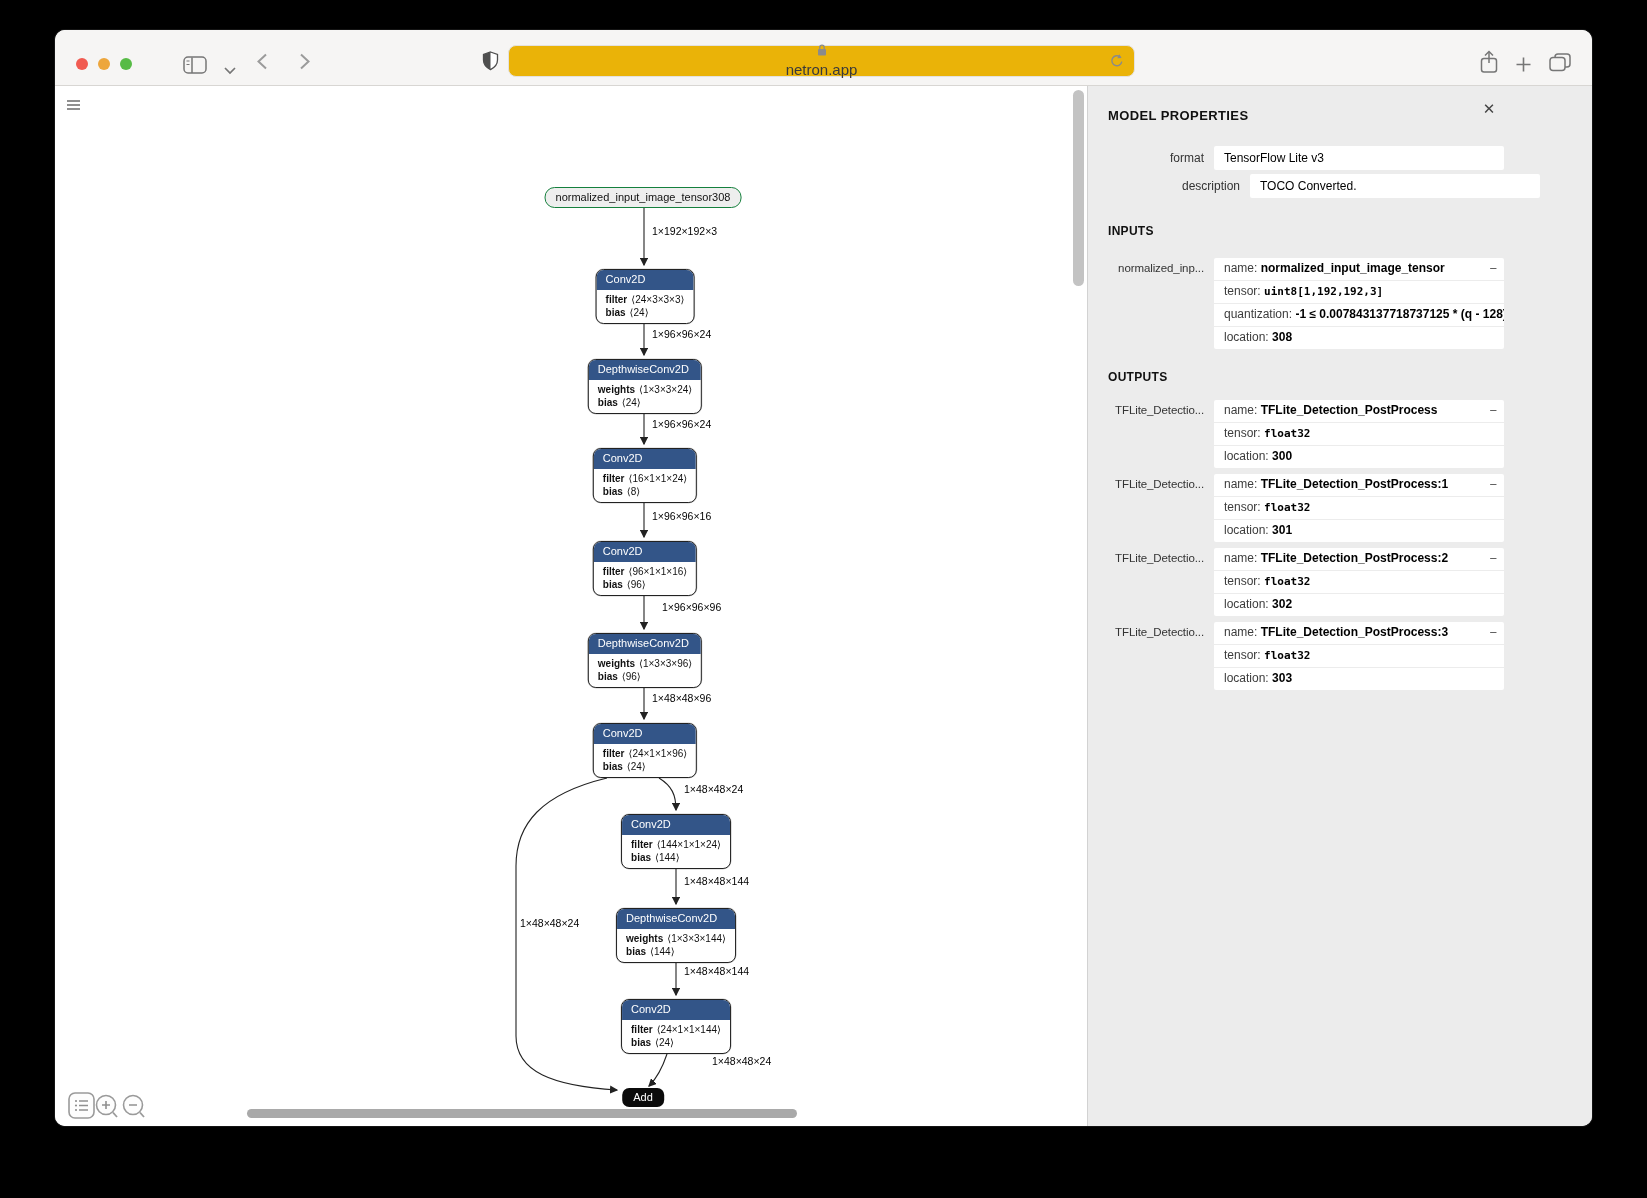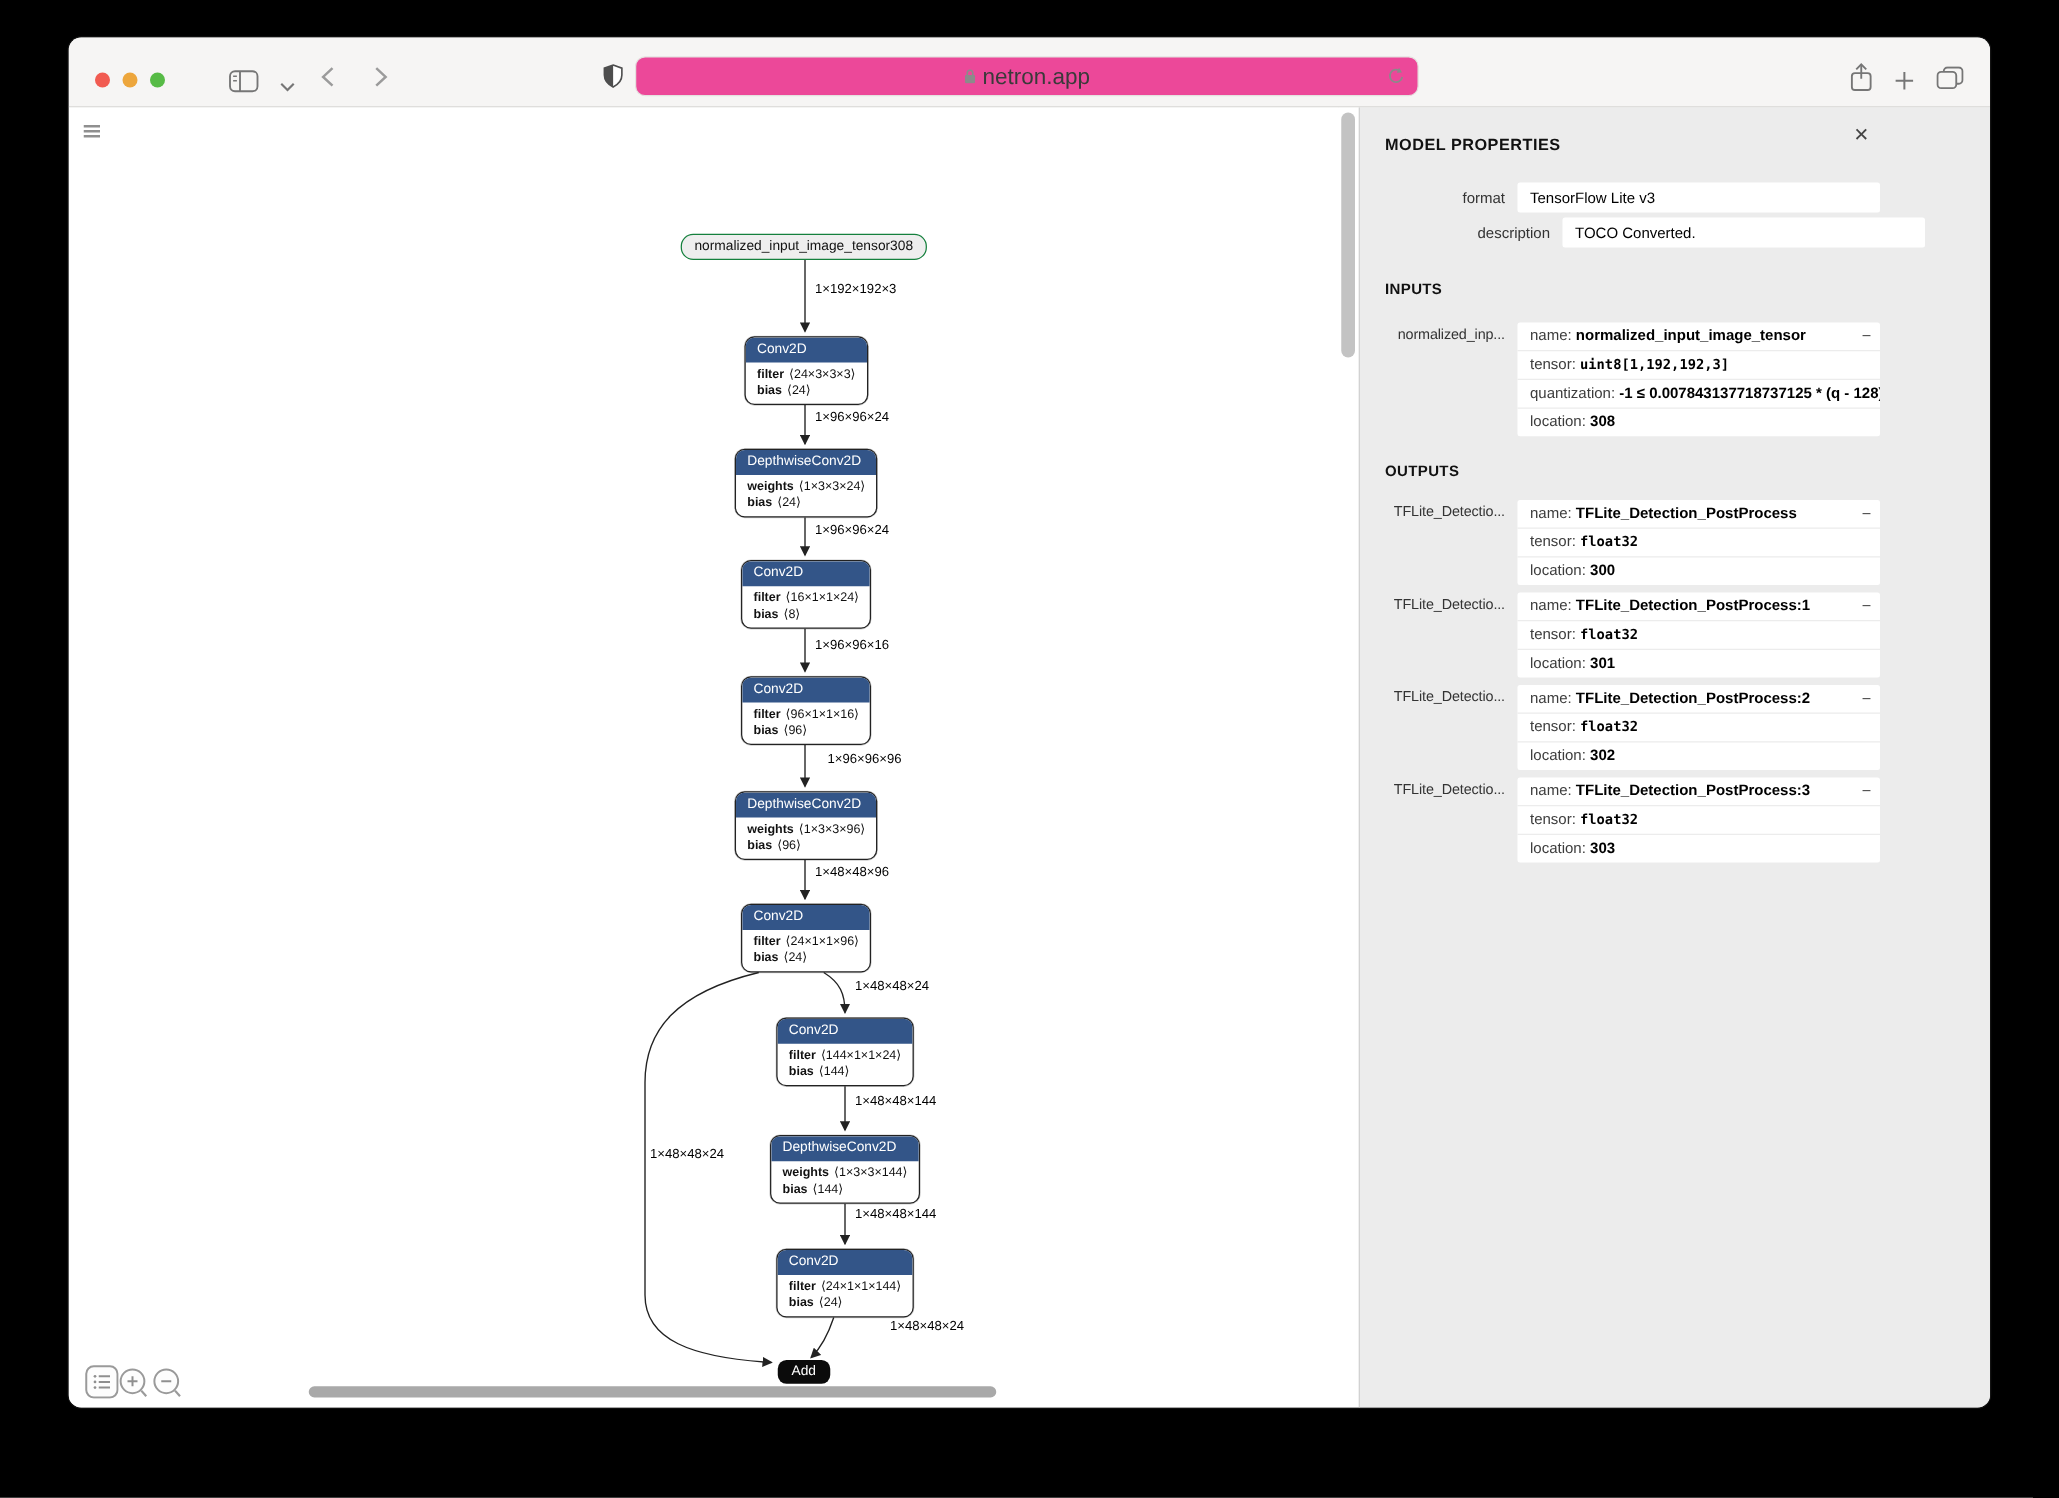--- a/index.html
+++ b/index.html
@@ -5,23 +5,23 @@
   html,body{margin:0;padding:0;background:#000;}
   body{width:1647px;height:1198px;position:relative;overflow:hidden;
        font-family:"Liberation Sans",sans-serif;-webkit-font-smoothing:antialiased;}
   .window{position:absolute;left:55px;top:30px;width:1537px;height:1096px;
           border-radius:10px;overflow:hidden;background:#fff;box-shadow:0 0 0 1px rgba(255,255,255,0.08);}
   
   .toolbar{position:absolute;left:0;top:0;right:0;height:55px;background:#f6f5f4;
            border-bottom:1px solid #d8d6d3;}
   .tl{position:absolute;top:28px;width:12px;height:12px;border-radius:50%;}
   .ticon{position:absolute;color:#767676;}
-  .urlbar{position:absolute;left:453px;top:15px;width:625px;height:30px;background:#ec4899;
+  .urlbar{position:absolute;left:453px;top:15px;width:625px;height:30px;background:#eab308;
           border:1px solid #e4e2df;border-radius:8px;display:flex;align-items:center;justify-content:center;
-          font-size:18px;color:#3a3a3a;gap:5px;}
+          font-size:15px;color:#3a3a3a;gap:5px;flex-direction:column;}
   .urlrefresh{position:absolute;right:9px;top:7px;}
   
   .content{position:absolute;top:56px;left:0;right:0;bottom:0;display:flex;}
   .canvas{position:relative;width:1016px;background:#fff;flex:none;}
   .scrollstrip{position:relative;width:16px;background:#fff;flex:none;}
   .vthumb{position:absolute;left:2px;top:4px;width:11px;height:196px;background:#c3c3c3;border-radius:6px;}
   .panel{position:relative;flex:1;background:#ececec;border-left:1px solid #d2d2d2;}
   
   #edge-svg{position:absolute;left:0;top:0;}
   .gpill{position:absolute;transform:translateX(-50%);background:#eeeeee;border:1px solid #15803d;

